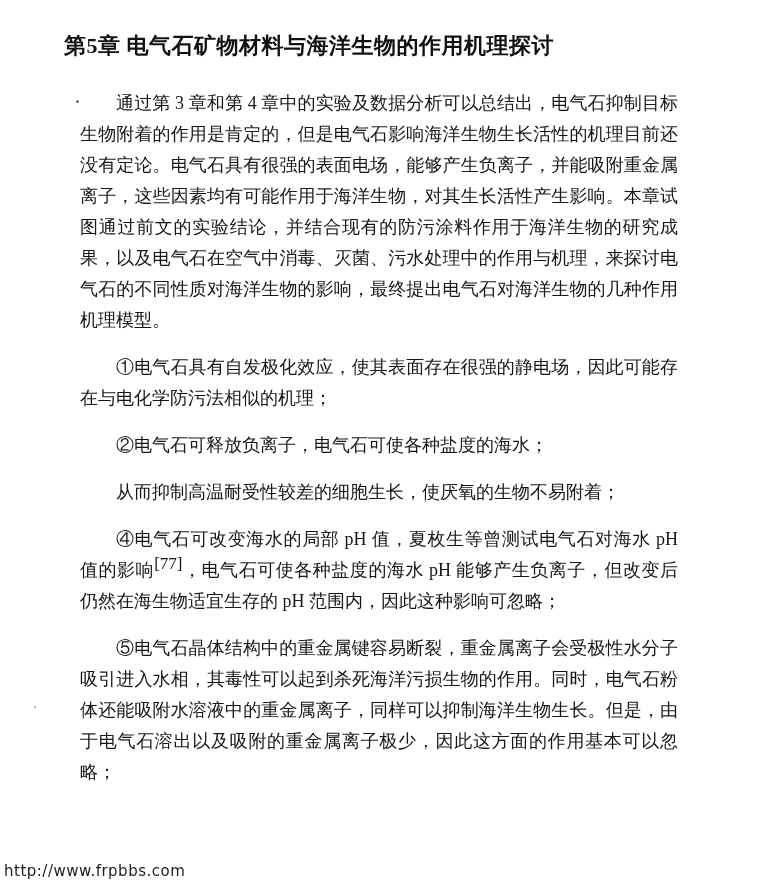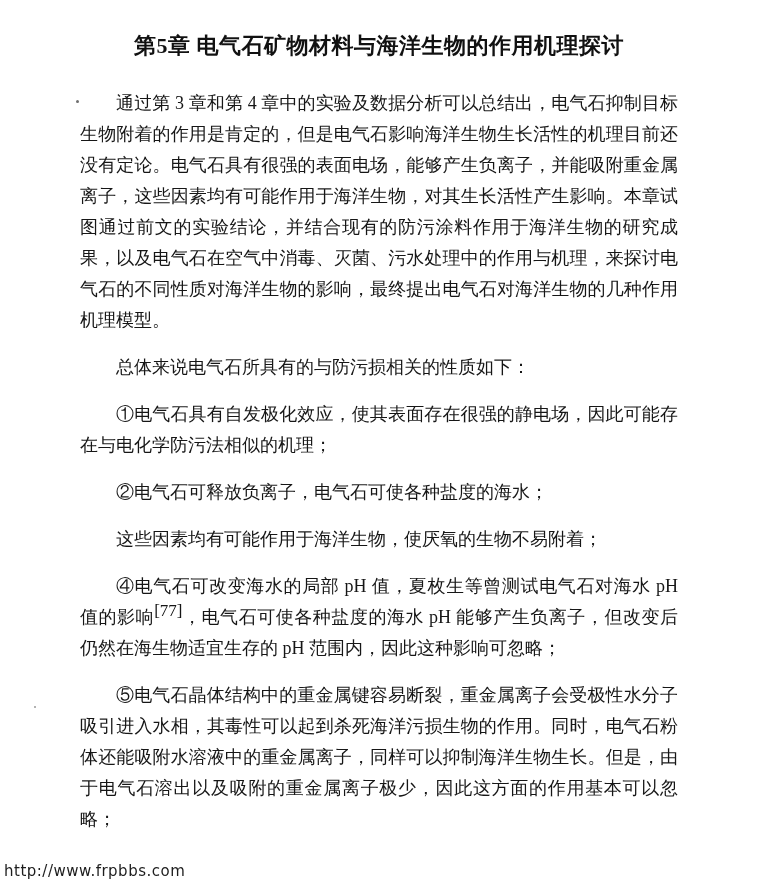--- a/index.html
+++ b/index.html
@@ -19,21 +19,21 @@
     inset: 0;
     background: #ffffff;
     color: #161616;
   }
   .doc {
     padding: 33px 64px 0 64px;
   }
   .title {
     font-size: 22px;
     font-weight: bold;
-    text-align: center;
+    text-align: left;
     margin: 0 0 29px 0;
     line-height: 1.2;
     letter-spacing: 0.5px;
     color: #111111;
   }
   .doc p {
     margin: 16px;
     font-size: 18px;
     line-height: 31px;
     text-indent: 2em;
@@ -69,24 +69,23 @@
   .speck-2 { left: 34px; top: 706px; width: 2px; height: 2px; opacity: .7; }
 </style>
 </head>
 <body>
 
 <div class="page">
   <div class="doc">
     <h1 class="title">第5章 电气石矿物材料与海洋生物的作用机理探讨</h1>
 
     <p>通过第 3 章和第 4 章中的实验及数据分析可以总结出，电气石抑制目标生物附着的作用是肯定的，但是电气石影响海洋生物生长活性的机理目前还没有定论。电气石具有很强的表面电场，能够产生负离子，并能吸附重金属离子，这些因素均有可能作用于海洋生物，对其生长活性产生影响。本章试图通过前文的实验结论，并结合现有的防污涂料作用于海洋生物的研究成果，以及电气石在空气中消毒、灭菌、污水处理中的作用与机理，来探讨电气石的不同性质对海洋生物的影响，最终提出电气石对海洋生物的几种作用机理模型。</p>
-    <p>总体来说电气石所具有的与防污损相关的性质如下：</p>
     <p>①电气石具有自发极化效应，使其表面存在很强的静电场，因此可能存在与电化学防污法相似的机理；</p>
     <p>②电气石可释放负离子，电气石可使各种盐度的海水；</p>
-    <p>这些因素均有可能作用于海洋生物，使厌氧的生物不易附着；</p>
+    <p>从而抑制高温耐受性较差的细胞生长，使厌氧的生物不易附着；</p>
     <p><span>④电气石可改变海水的局部 pH 值，夏枚生等曾测试电气石对海水 pH 值的影响</span><sup class="cite">[77]</sup><span>，电气石可使各种盐度的海水 pH 能够产生负离子，但改变后仍然在海生物适宜生存的 pH 范围内，因此这种影响可忽略；</span></p>
     <p>⑤电气石晶体结构中的重金属键容易断裂，重金属离子会受极性水分子吸引进入水相，其毒性可以起到杀死海洋污损生物的作用。同时，电气石粉体还能吸附水溶液中的重金属离子，同样可以抑制海洋生物生长。但是，由于电气石溶出以及吸附的重金属离子极少，因此这方面的作用基本可以忽略；</p>
   </div>
 
   <span class="speck speck-1"></span>
   <span class="speck speck-2"></span>
 
   <div class="footer">
     <span class="url">http://www.frpbbs.com</span>
   </div>

